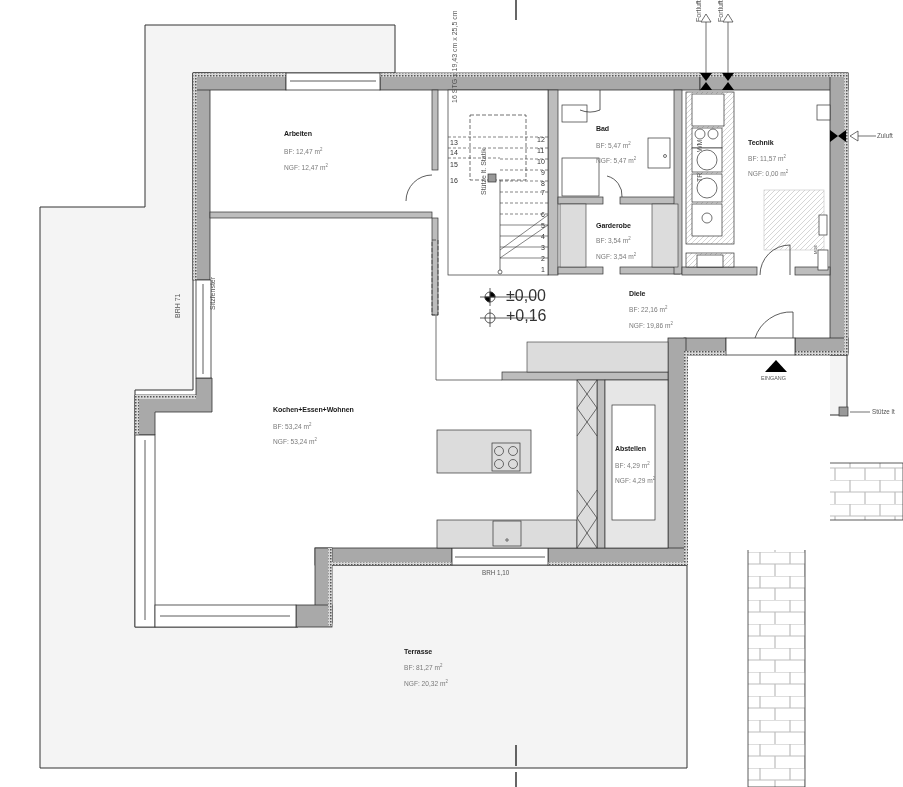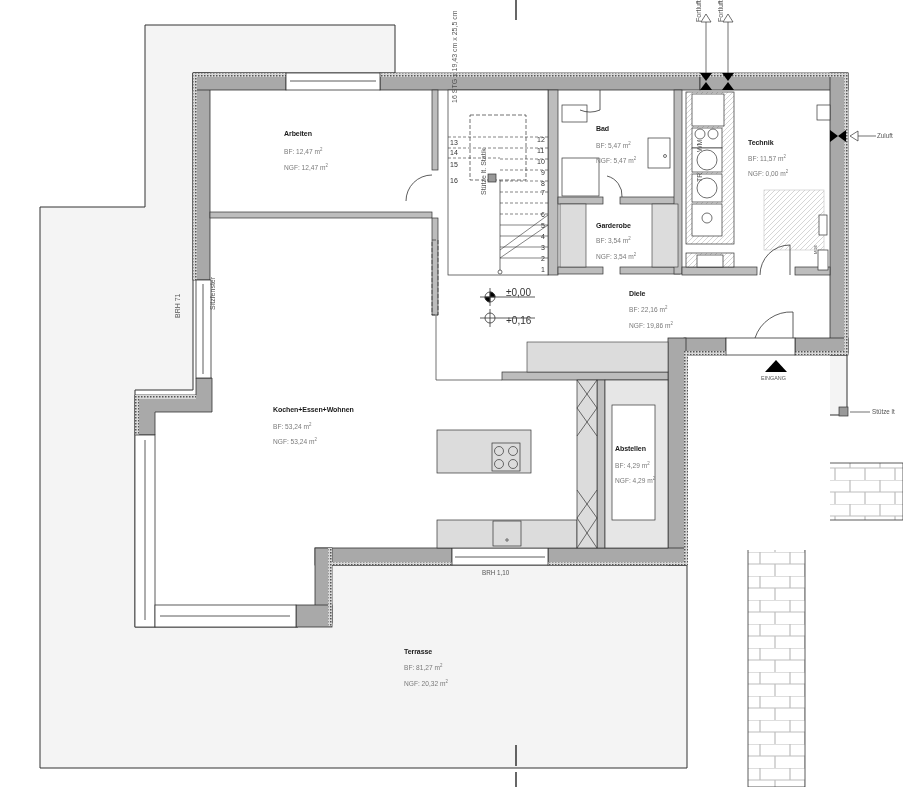--- a/index.html
+++ b/index.html
@@ -3,21 +3,21 @@
 <meta charset="utf-8">
 <style>
   html,body{margin:0;padding:0;background:#ffffff;}
   body{width:903px;height:787px;position:relative;overflow:hidden;font-family:"DejaVu Sans Condensed","DejaVu Sans",sans-serif;}
   #plan{position:absolute;left:0;top:0;width:903px;height:787px;}
   .lbl{position:absolute;font-family:"Liberation Sans Narrow","Liberation Sans",sans-serif;line-height:1;white-space:nowrap;}
   .room-name{font-size:8px;font-weight:bold;color:#1a1a1a;letter-spacing:-0.1px;transform:scaleX(0.88);transform-origin:left top;}
   .room-area{font-size:7.5px;color:#7a7a7a;transform:scaleX(0.88);transform-origin:left top;}
   .small{font-size:7px;color:#555;transform:scaleX(0.9);transform-origin:left top;}
   .vert{writing-mode:vertical-rl;transform:rotate(180deg);}
-  .lvl{font-size:10px;color:#333;}
+  .lvl{font-size:16px;color:#333;}
   sup{font-size:5px;vertical-align:top;position:relative;top:-1px;}
 </style>
 </head>
 <body>
 
 <svg id="plan" viewBox="0 0 903 787" xmlns="http://www.w3.org/2000/svg">
   <defs>
     <pattern id="hatch" width="4" height="4" patternUnits="userSpaceOnUse">
       <rect width="4" height="4" fill="#ffffff"></rect>
       <path d="M0,4 L4,0" stroke="#888" stroke-width="0.6"></path>
@@ -294,16 +294,16 @@
 <div class="lbl small vert" style="left:724px;top:22px;height:48px">Fortluft</div>
 <div class="lbl small" style="left:877px;top:132px">Zuluft</div>
 <div class="lbl small" style="left:872px;top:408px">Stütze lt</div>
 <div class="lbl small vert" style="left:487px;top:195px;height:72px">Stütze lt. Statik</div>
 <div class="lbl small vert" style="left:458px;top:103px;height:105px">16 STG x 19,43 cm x 25,5 cm</div>
 <div class="lbl small" style="left:761px;top:375px;font-size:6px">EINGANG</div>
 <div class="lbl small vert" style="left:181px;top:318px;height:28px">BRH 71</div>
 <div class="lbl small vert" style="left:216px;top:310px;height:42px">Sitzfenster</div>
 <div class="lbl small" style="left:482px;top:569px">BRH 1,10</div>
 <div class="lbl lvl" style="left:506px;top:288px">±0,00</div>
-<div class="lbl lvl" style="left:506px;top:316px">+0,16</div>
+<div class="lbl lvl" style="left:506px;top:308px">+0,16</div>
 <div class="lbl small vert" style="left:703px;top:152px;height:16px;font-size:7px">WM</div>
 <div class="lbl small vert" style="left:703px;top:182px;height:12px;font-size:7px">TR</div>
 <div class="lbl small vert" style="left:818px;top:254px;height:14px;font-size:4px">MOE</div>
 
 </body></html>

